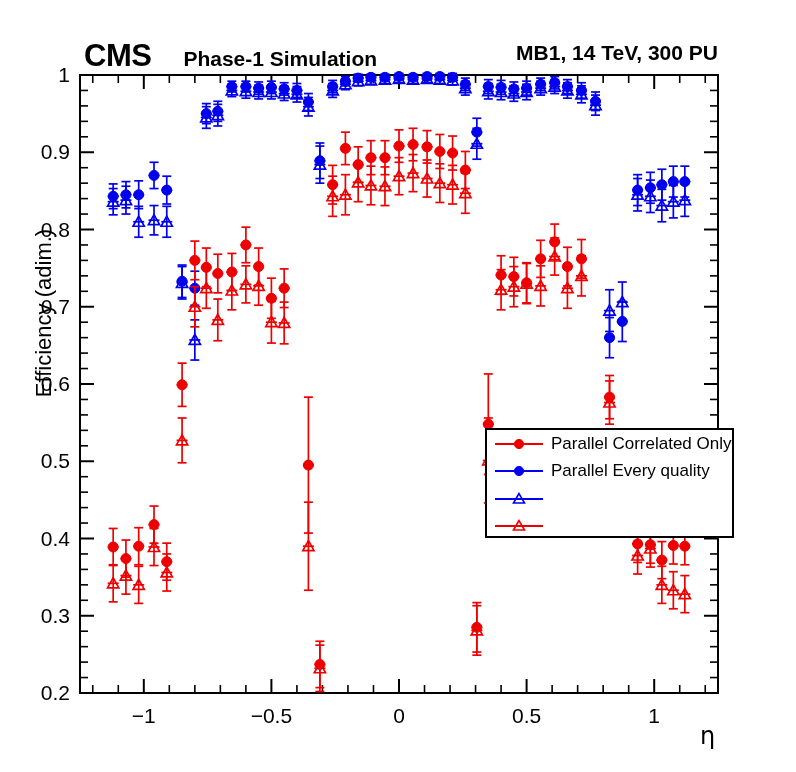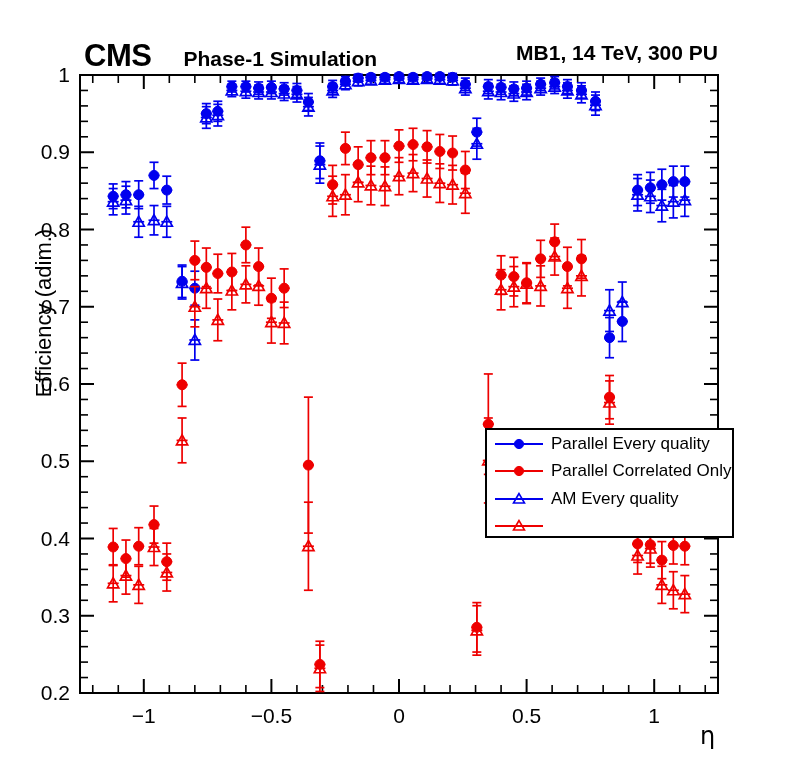--- a/index.html
+++ b/index.html
@@ -1065,43 +1065,42 @@
         <line x1="680.3240000000001" y1="612.66" x2="689.3240000000001" y2="612.66" stroke="#ee0000" stroke-width="1.7"></line>
         <line x1="679.3240000000001" y1="594.12" x2="690.3240000000001" y2="594.12" stroke="#ee0000" stroke-width="1.7"></line>
         <polygon points="684.8240000000001,588.52 679.224,598.6 690.4240000000001,598.6" fill="none" stroke="#ee0000" stroke-width="1.7"></polygon>
       </g>
     </svg>
 
   <div class="legend-box" id="legend">
       <div class="legend-row">
         <div class="legend-mark">
           <svg width="52" height="22">
-            <line x1="2" y1="11" x2="50" y2="11" stroke="#0000ee" stroke-width="1.8"></line>
-            <circle cx="26" cy="11" r="4.6" fill="#0000ee" stroke="#0000ee"></circle>
-          </svg>
-        </div>
-        <span class="legend-text">Parallel Every quality</span>
-      </div>
-      <div class="legend-row">
-        <div class="legend-mark">
-          <svg width="52" height="22">
             <line x1="2" y1="11" x2="50" y2="11" stroke="#ee0000" stroke-width="1.8"></line>
             <circle cx="26" cy="11" r="4.6" fill="#ee0000" stroke="#ee0000"></circle>
           </svg>
         </div>
         <span class="legend-text">Parallel Correlated Only</span>
       </div>
       <div class="legend-row">
         <div class="legend-mark">
           <svg width="52" height="22">
             <line x1="2" y1="11" x2="50" y2="11" stroke="#0000ee" stroke-width="1.8"></line>
+            <circle cx="26" cy="11" r="4.6" fill="#0000ee" stroke="#0000ee"></circle>
+          </svg>
+        </div>
+        <span class="legend-text">Parallel Every quality</span>
+      </div>
+      <div class="legend-row">
+        <div class="legend-mark">
+          <svg width="52" height="22">
+            <line x1="2" y1="11" x2="50" y2="11" stroke="#0000ee" stroke-width="1.8"></line>
             <polygon points="26,5.5 20.5,15 31.5,15" fill="none" stroke="#0000ee" stroke-width="1.6"></polygon>
           </svg>
         </div>
-        <span class="legend-text">AM Every quality</span>
       </div>
       <div class="legend-row">
         <div class="legend-mark">
           <svg width="52" height="22">
             <line x1="2" y1="11" x2="50" y2="11" stroke="#ee0000" stroke-width="1.8"></line>
             <polygon points="26,5.5 20.5,15 31.5,15" fill="none" stroke="#ee0000" stroke-width="1.6"></polygon>
           </svg>
         </div>
       </div>
     </div>

